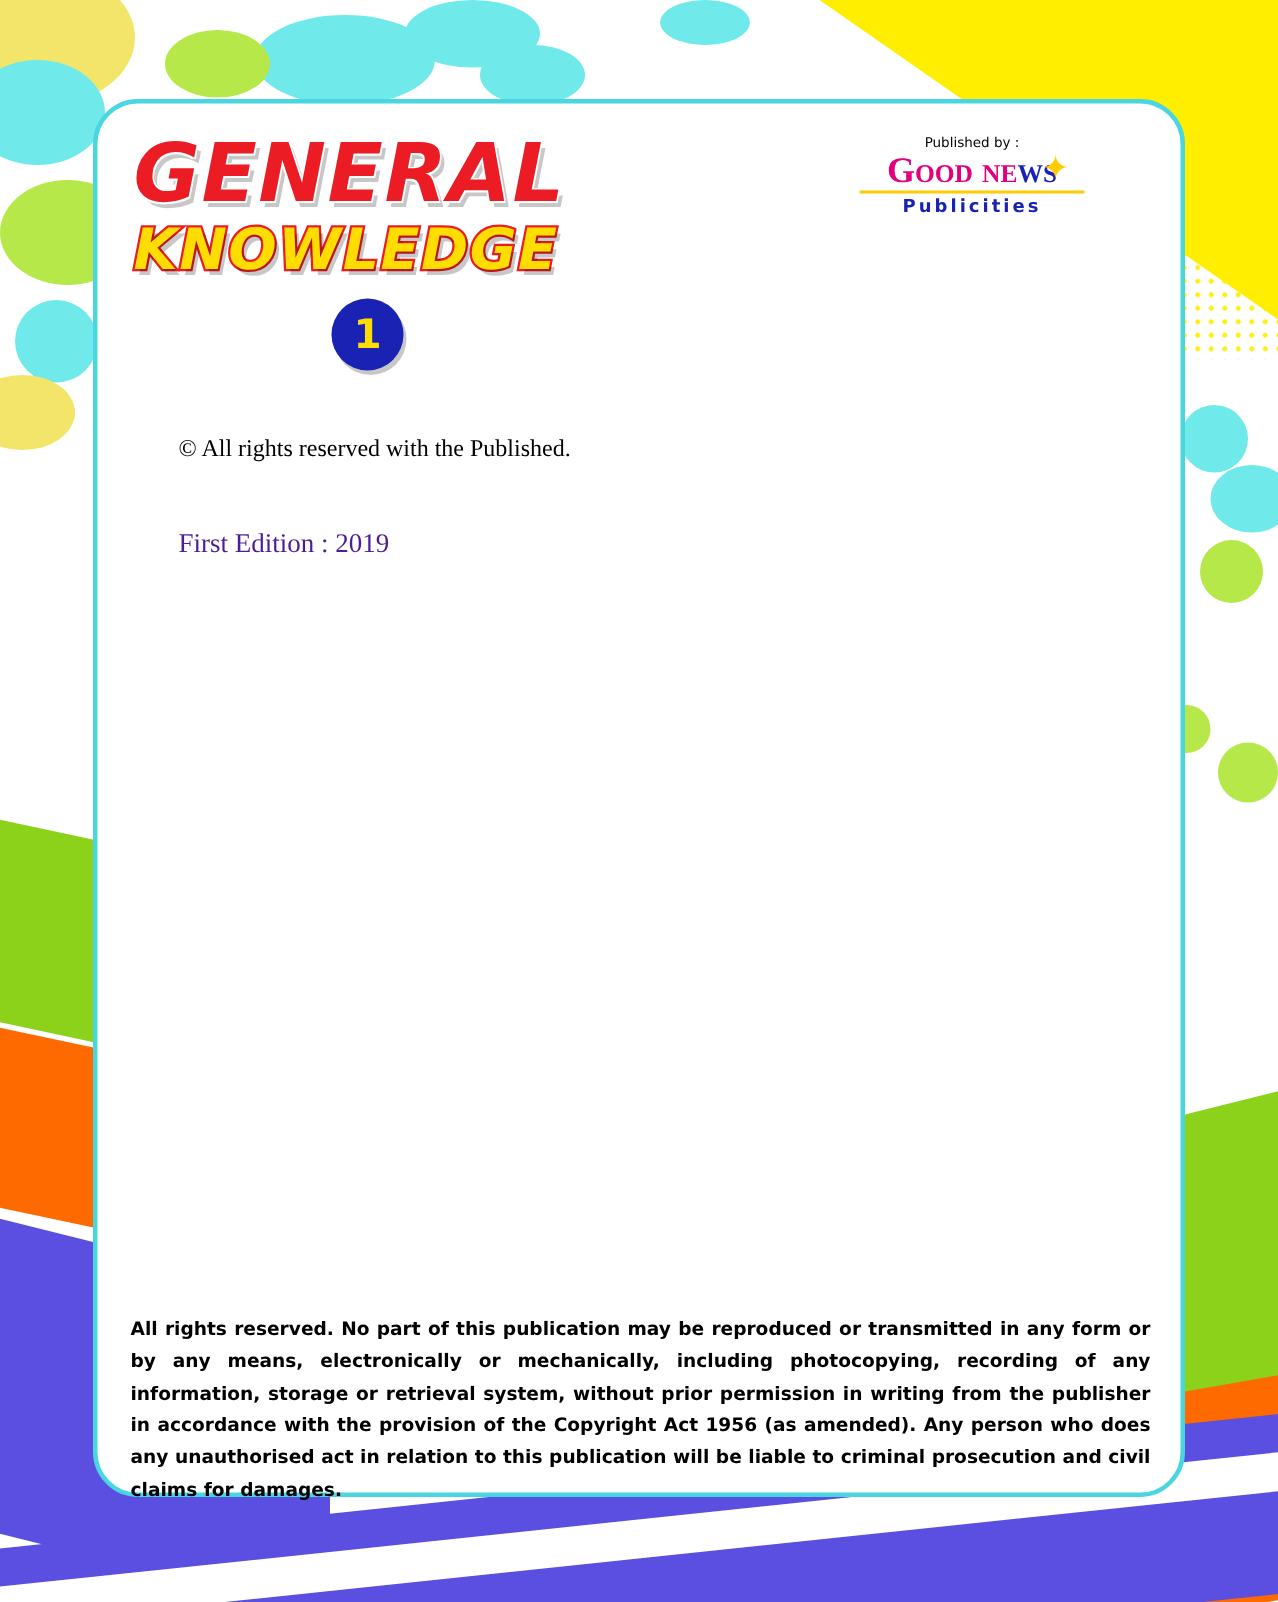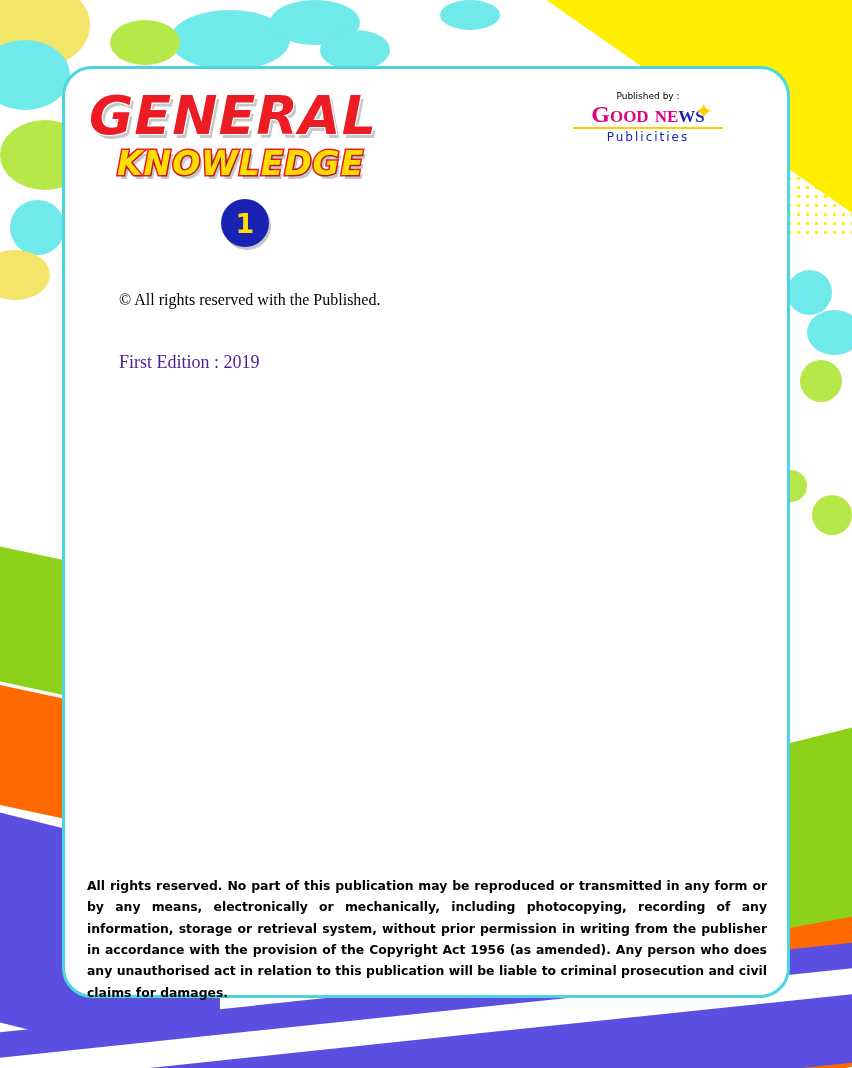--- a/index.html
+++ b/index.html
@@ -126,24 +126,23 @@
   .title-main {
     font-size: 54px;
     color: #ec1c24;
     -webkit-text-stroke: 3px #ffffff;
     paint-order: stroke fill;
     text-shadow:
       -1px -1px 0 #fff, 1px -1px 0 #fff, -1px 1px 0 #fff, 1px 1px 0 #fff,
       3px 4px 0 rgba(0,0,0,.22);
   }
   .title-sub {
-    font-size: 33px;
+    font-size: 38px;
     color: #ffdd00;
     margin-top: 4px;
-    margin-left: 28px;
     -webkit-text-stroke: 3px #ec1c24;
     paint-order: stroke fill;
     text-shadow: 3px 4px 0 rgba(0,0,0,.22);
   }
   .badge-number {
     position: absolute;
     left: 156px;
     top: 130px;
     width: 48px;
     height: 48px;
@@ -188,21 +187,21 @@
     color: #1a22b4;
   }
   .pub-rule {
     width: 150px;
     height: 2px;
     background: #ffcc00;
     margin: 1px auto 1px auto;
   }
   .pub-sub {
     font-family: "DejaVu Sans", sans-serif;
-    font-weight: normal;
+    font-weight: bold;
     font-size: 12px;
     letter-spacing: 2px;
     color: #1a22b4;
     margin: 0;
   }
   .pub-star {
     position: absolute;
     right: 30px;
     top: 10px;
     color: #ffcc00;

